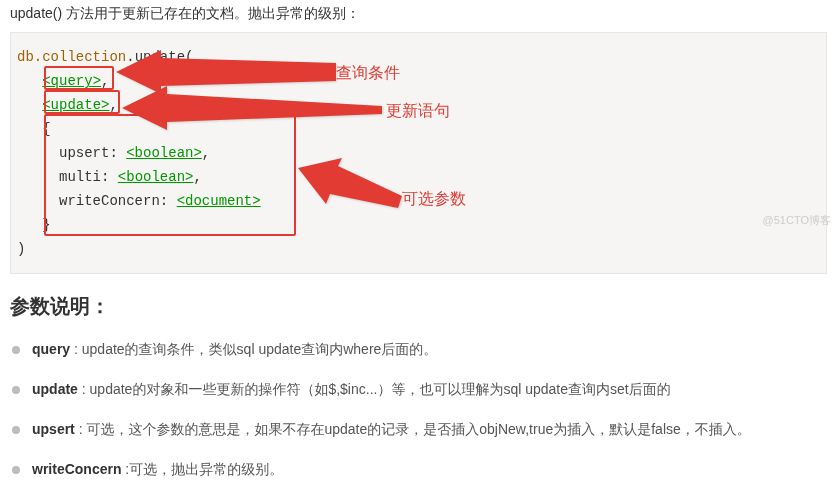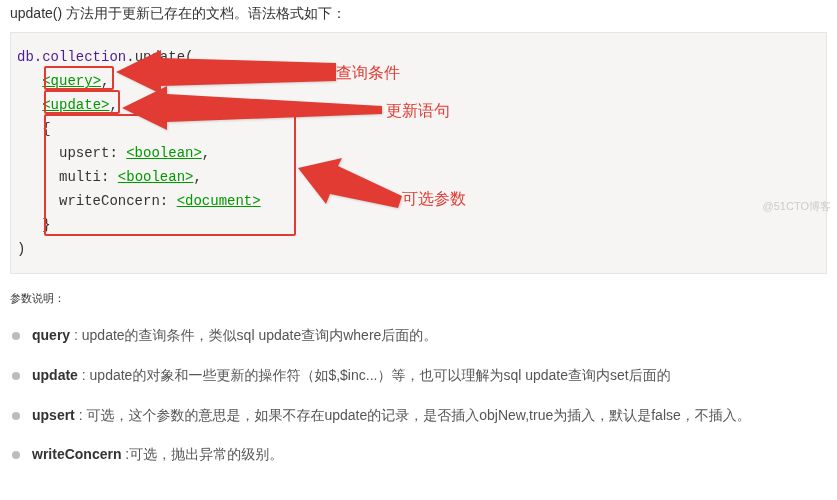--- a/index.html
+++ b/index.html
@@ -20,21 +20,21 @@
       background: #f6f5f3;
       border: 1px solid #e6e5e3;
       color: #333;
       font-family: Monaco, Consolas, "Courier New", monospace;
       font-size: 14px;
       line-height: 24px;
       padding: 12px 6px 12px 6px;
       white-space: pre;
       position: relative;
     }
-    .tok-obj  { color: #4c1d95; text-align: center; }
+    .tok-obj  { color: #a16207; text-align: center; }
     .tok-func { color: #333; }
     .tok-ang  { color: #009900; text-decoration: underline; }
     .tok-key  { color: #333; }
     .hl-box1 {
       position: absolute; border: 2px solid #e23b33; border-radius: 2px;
       left: 34px; top: 34px; width: 70px; height: 24px;
     }
     .hl-box2 {
       position: absolute; border: 2px solid #e23b33; border-radius: 2px;
       left: 34px; top: 58px; width: 76px; height: 24px;
@@ -45,37 +45,37 @@
     }
     .arrow { position: absolute; }
     .arrow svg { display: block; overflow: visible; filter: drop-shadow(1px 1px 1px rgba(0,0,0,0.15)); }
     .arrow1 { left: 106px; top: 26px; }
     .arrow2 { left: 112px; top: 52px; }
     .arrow3 { left: 288px; top: 126px; }
     .anno-label { position: absolute; color: #e23b33; font-size: 16px; font-family: Helvetica, Arial, "PingFang SC", sans-serif; }
     .label1 { left: 326px; top: 28px; }
     .label2 { left: 376px; top: 66px; }
     .label3 { left: 392px; top: 154px; text-align: right; }
-    .params-heading { margin: 16px 10px 8px 10px; font-weight: 400; font-size: 11px; }
+    .params-heading { margin: 16px 10px 8px 10px; font-weight: 700; font-size: 20px; }
     ul.params { list-style: none; padding: 0 10px 10px 10px; margin: 0; }
     ul.params li { position: relative; padding: 8px 0 8px 22px; font-size: 14px; color: #555; line-height: 1.7; }
     ul.params li::before {
       content: ""; position: absolute; left: 2px; top: 16px;
       width: 8px; height: 8px; background: #bcbcbc; border-radius: 50%;
     }
     ul.params li b { color: #333; font-weight: 700; }
     .watermark {
       position: absolute; right: 6px; bottom: 270px;
       font-size: 11px; color: #ccc; pointer-events: none;
     }
   </style>
 </head>
 <body>
 
-<div class="intro">update() 方法用于更新已存在的文档。语法格式如下：</div>
+<div class="intro">update() 方法用于更新已存在的文档。抛出异常的级别：</div>
 
 <div class="code-container">
   <div class="code-block"><span class="tok-obj">db</span><span class="tok-obj">.collection</span><span class="tok-func">.update(</span>
 <span>   </span><span class="tok-ang">&lt;query&gt;</span><span>,</span>
 <span>   </span><span class="tok-ang">&lt;update&gt;</span><span>,</span>
 <span>   {</span>
 <span class="tok-key">     upsert: </span><span class="tok-ang">&lt;boolean&gt;</span><span>,</span>
 <span class="tok-key">     multi: </span><span class="tok-ang">&lt;boolean&gt;</span><span>,</span>
 <span class="tok-key">     writeConcern: </span><span class="tok-ang">&lt;document&gt;</span>
 <span>   }</span>

